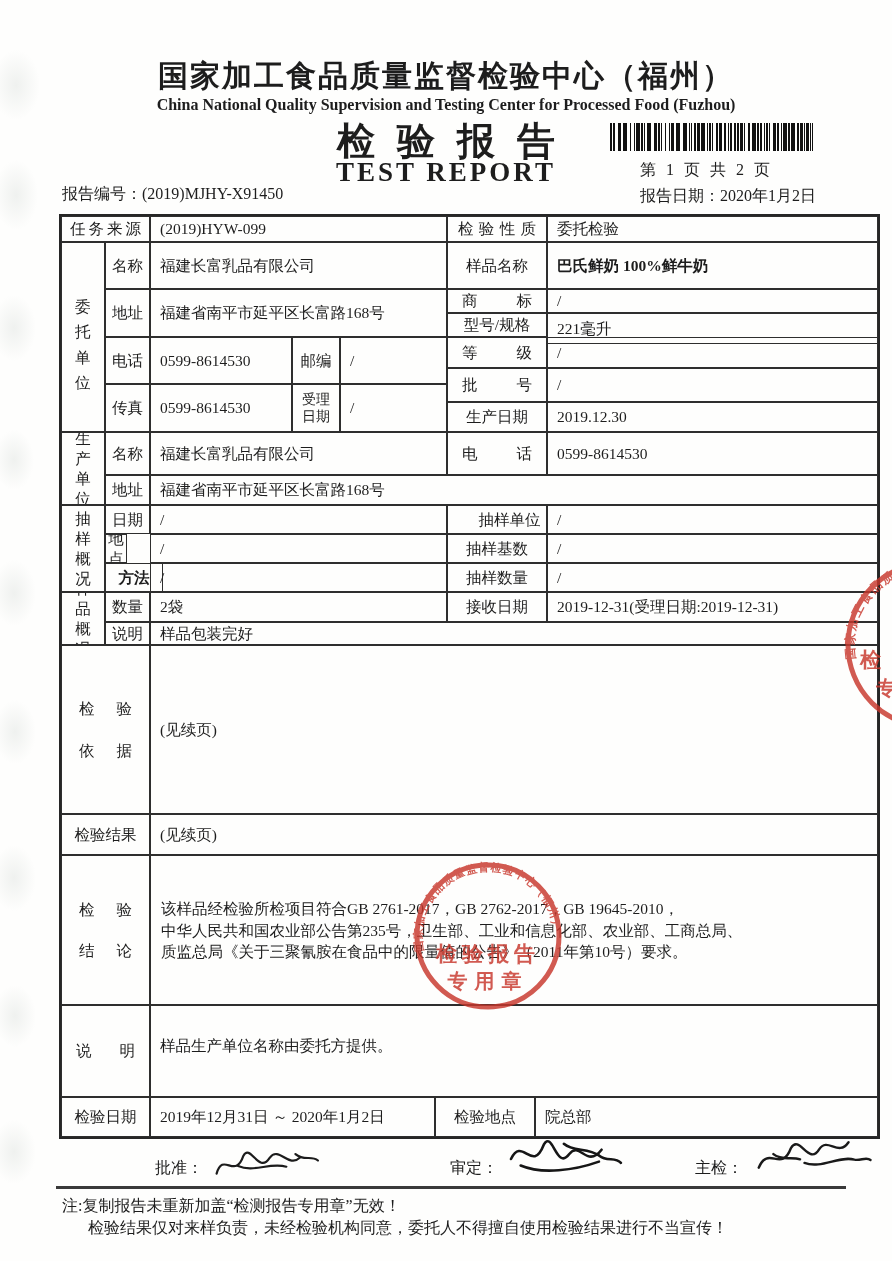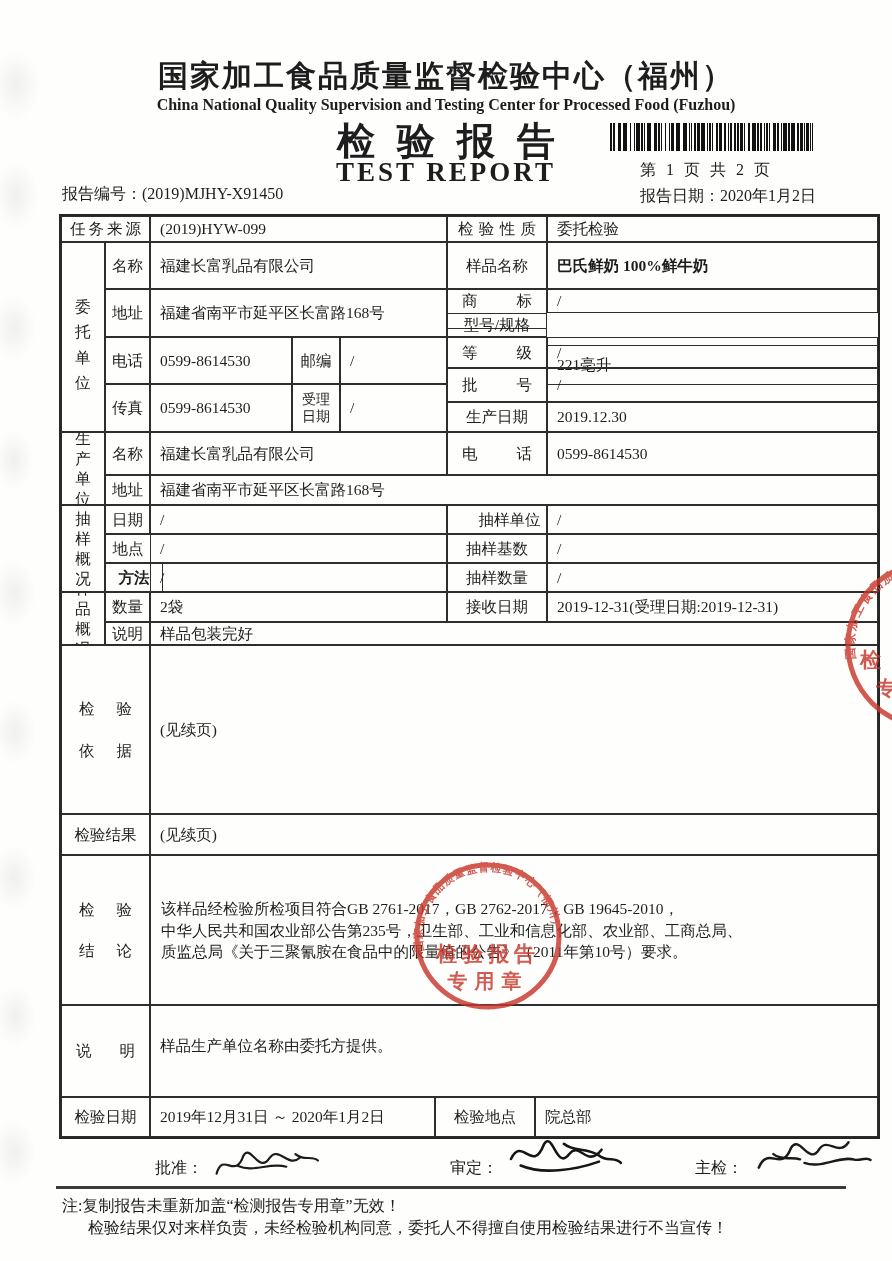--- a/index.html
+++ b/index.html
@@ -127,24 +127,24 @@
     <div class="cell val" style="left:486px;top:0;width:331px;height:26px;">委托检验</div>
 
     <div class="cell lbl vcell" style="left:0;top:26px;width:44px;height:190px;">委托单位</div>
     <div class="cell lbl" style="left:44px;top:26px;width:45px;height:47px;">名称</div>
     <div class="cell val" style="left:89px;top:26px;width:297px;height:47px;">福建长富乳品有限公司</div>
     <div class="cell lbl" style="left:386px;top:26px;width:100px;height:47px;">样品名称</div>
     <div class="cell val" style="left:486px;top:26px;width:331px;height:47px;font-weight:bold;">巴氏鲜奶 100%鲜牛奶</div>
 
     <div class="cell lbl" style="left:44px;top:73px;width:45px;height:48px;">地址</div>
     <div class="cell val" style="left:89px;top:73px;width:297px;height:48px;">福建省南平市延平区长富路168号</div>
-    <div class="cell lbl sp" style="left:386px;top:73px;width:100px;height:40px;line-height:20px;padding:1px 14px;">商标</div>
+    <div class="cell lbl sp" style="left:386px;top:73px;width:100px;height:24px;line-height:20px;padding:1px 14px;">商标</div>
     <div class="cell val" style="left:486px;top:73px;width:331px;height:24px;">/</div>
     <div class="cell lbl" style="left:386px;top:97px;width:100px;height:24px;">型号/规格</div>
-    <div class="cell val" style="left:486px;top:97px;width:331px;height:40px;margin-top:32px;">221毫升</div>
+    <div class="cell val" style="left:486px;top:97px;width:331px;height:31px;">221毫升</div>
 
     <div class="cell lbl" style="left:44px;top:121px;width:45px;height:47px;">电话</div>
     <div class="cell val" style="left:89px;top:121px;width:142px;height:47px;">0599-8614530</div>
     <div class="cell lbl" style="left:231px;top:121px;width:48px;height:47px;">邮编</div>
     <div class="cell val" style="left:279px;top:121px;width:107px;height:47px;">/</div>
     <div class="cell lbl sp" style="left:386px;top:121px;width:100px;height:31px;line-height:27px;padding:1px 14px;">等级</div>
     <div class="cell val" style="left:486px;top:121px;width:331px;height:31px;">/</div>
 
     <div class="cell lbl" style="left:44px;top:168px;width:45px;height:48px;">传真</div>
     <div class="cell val" style="left:89px;top:168px;width:142px;height:48px;">0599-8614530</div>
@@ -161,21 +161,21 @@
     <div class="cell lbl sp" style="left:386px;top:216px;width:100px;height:43px;line-height:39px;padding:1px 14px;">电话</div>
     <div class="cell val" style="left:486px;top:216px;width:331px;height:43px;">0599-8614530</div>
     <div class="cell lbl" style="left:44px;top:259px;width:45px;height:30px;">地址</div>
     <div class="cell val" style="left:89px;top:259px;width:728px;height:30px;">福建省南平市延平区长富路168号</div>
 
     <div class="cell lbl wrap2" style="left:0;top:289px;width:44px;height:87px;">抽样概况</div>
     <div class="cell lbl" style="left:44px;top:289px;width:45px;height:29px;">日期</div>
     <div class="cell val" style="left:89px;top:289px;width:297px;height:29px;">/</div>
     <div class="cell lbl" style="left:386px;top:289px;width:100px;height:29px;padding-left:28px;">抽样单位</div>
     <div class="cell val" style="left:486px;top:289px;width:331px;height:29px;">/</div>
-    <div class="cell lbl" style="left:44px;top:318px;width:46px;height:29px;">地点</div>
+    <div class="cell lbl" style="left:44px;top:318px;width:22px;height:29px;">地点</div>
     <div class="cell val" style="left:89px;top:318px;width:297px;height:29px;">/</div>
     <div class="cell lbl" style="left:386px;top:318px;width:100px;height:29px;">抽样基数</div>
     <div class="cell val" style="left:486px;top:318px;width:331px;height:29px;">/</div>
     <div class="cell lbl" style="left:44px;top:347px;width:58px;height:29px;font-weight:bold;">方法</div>
     <div class="cell val" style="left:89px;top:347px;width:297px;height:29px;">/</div>
     <div class="cell lbl" style="left:386px;top:347px;width:100px;height:29px;">抽样数量</div>
     <div class="cell val" style="left:486px;top:347px;width:331px;height:29px;">/</div>
 
     <div class="cell lbl wrap2" style="left:0;top:376px;width:44px;height:53px;">样品概况</div>
     <div class="cell lbl" style="left:44px;top:376px;width:45px;height:30px;">数量</div>

